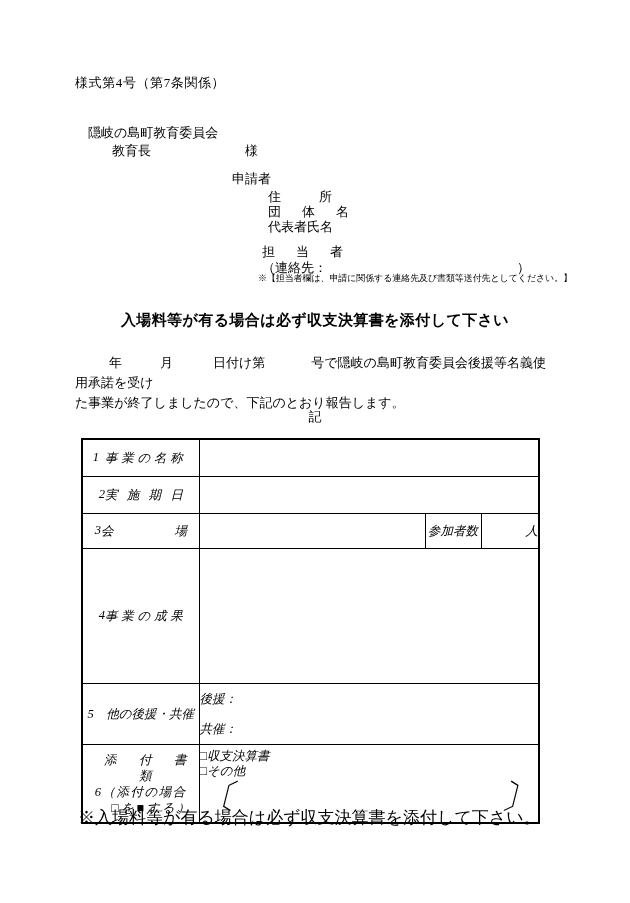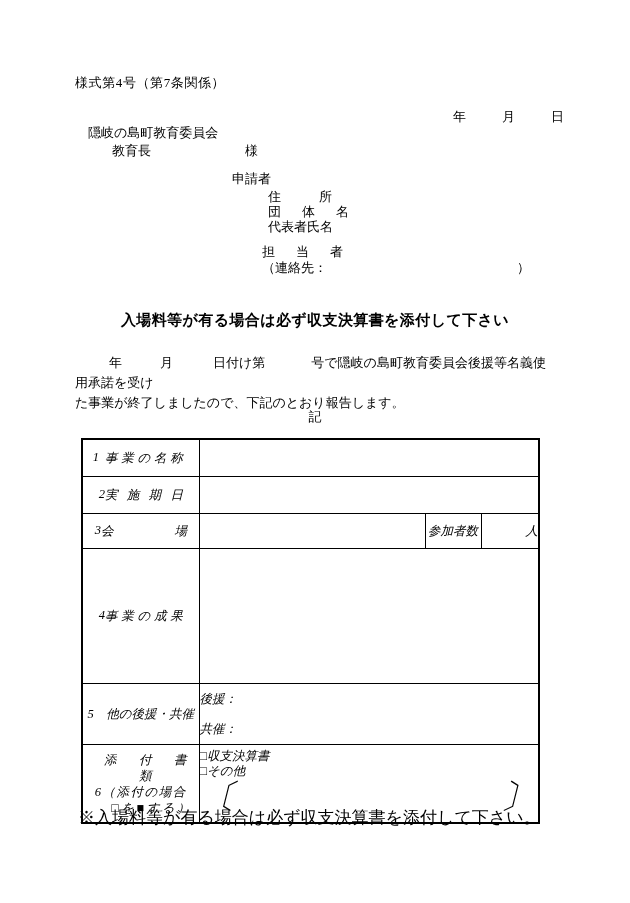--- a/index.html
+++ b/index.html
@@ -217,35 +217,33 @@
     font-size: 17px;
   }
 </style>
 </head>
 <body>
 
 <div class="page">
 
   <div class="abs jp form-no">様式第4号（第7条関係）</div>
 
-  <div class="abs jp date-line-top">
-    <span>年</span><span class="d-gap-1"></span><span>月</span><span class="d-gap-2"></span><span>日</span>
-  </div>
 
   <div class="abs jp addressee-org">隠岐の島町教育委員会</div>
   <div class="abs jp addressee-title">教育長</div>
   <div class="abs jp addressee-sama">様</div>
 
   <div class="abs jp applicant-label">申請者</div>
   <div class="abs jp applicant-addr">住　　所</div>
   <div class="abs jp applicant-org">団　体　名</div>
   <div class="abs jp applicant-rep">代表者氏名</div>
 
   <div class="abs jp contact-label">担　当　者</div>
   <div class="abs jp contact-field"><span>（連絡先：</span><span class="fill"></span><span>）</span></div>
+  <div class="abs jp contact-note">※【担当者欄は、申請に関係する連絡先及び書類等送付先としてください。】</div>
 
   <div class="abs jp doc-title">入場料等が有る場合は必ず収支決算書を添付して下さい</div>
 
   <div class="abs jp body-para"><span class="indent"></span><span>年</span><span class="blank-y"></span><span>月</span><span class="blank-m"></span><span>日付け第</span><span class="blank-no"></span><span>号で隠岐の島町教育委員会後援等名義使用承諾を受け</span><br><span>た事業が終了しましたので、下記のとおり報告します。</span></div>
 
   <div class="abs jp ki-mark">記</div>
 
   <table class="form-table">
     <colgroup>
       <col style="width:117px">

